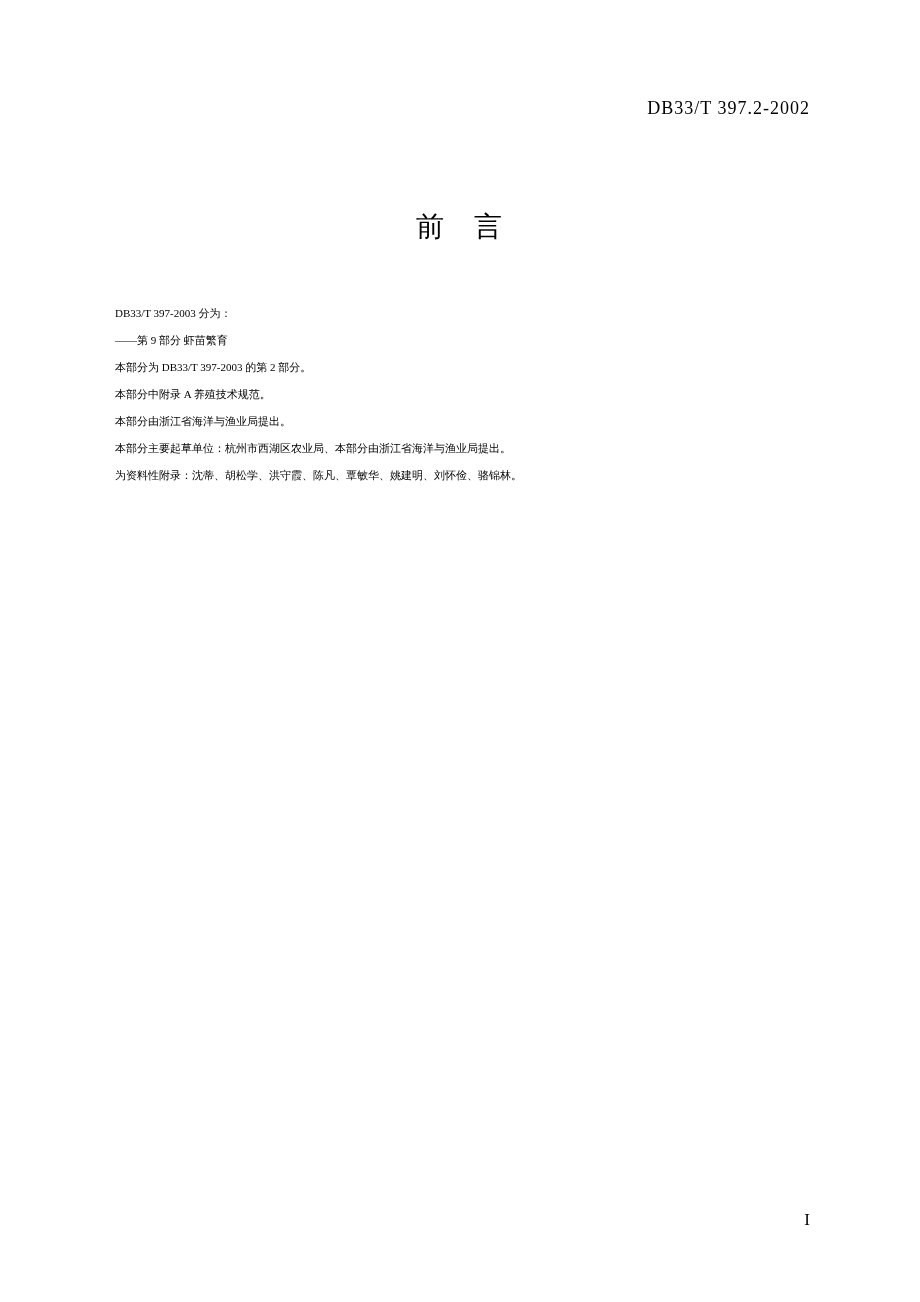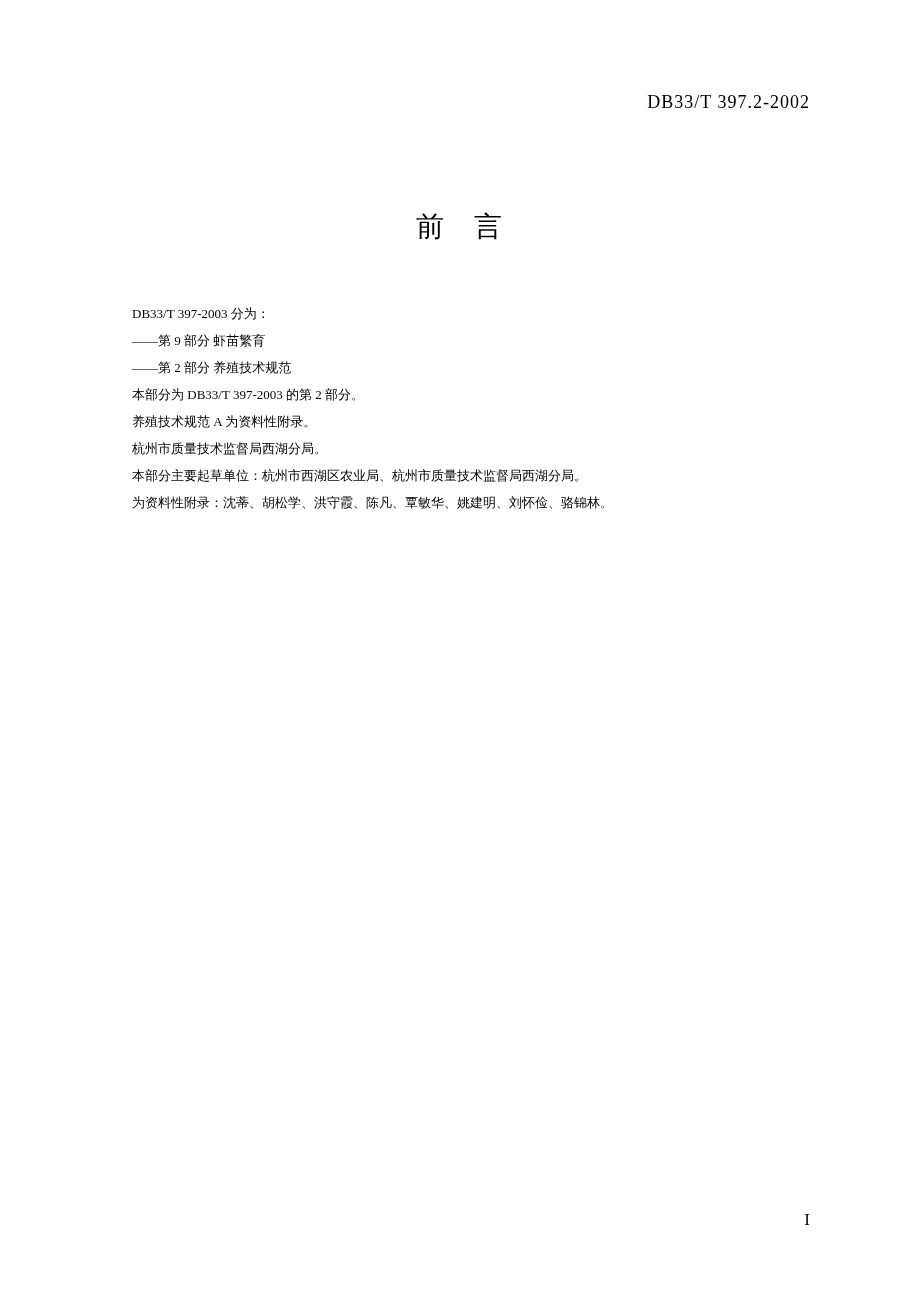--- a/index.html
+++ b/index.html
@@ -10,42 +10,42 @@
     body {
       width: 920px;
       height: 1302px;
       background: #ffffff;
       font-family: "SimSun", "宋体", serif;
       position: relative;
       color: #000000;
     }
     .header-code {
       position: absolute;
-      top: 92px;
+      top: 98px;
       right: 110px;
       font-size: 18px;
       letter-spacing: 1px;
     }
     .title {
       position: absolute;
       top: 208px;
       left: 0;
       width: 100%;
       text-align: center;
       font-size: 28px;
       letter-spacing: 30px;
       font-weight: normal;
       padding-left: 28px;
     }
     .content {
       position: absolute;
       top: 300px;
-      left: 132px;
+      left: 115px;
       right: 110px;
-      font-size: 13px;
+      font-size: 11px;
       line-height: 27px;
     }
     .content p {
       margin: 0;
     }
     .page-number {
       position: absolute;
       bottom: 72px;
       right: 110px;
       font-size: 17px;
@@ -55,21 +55,20 @@
 </head>
 <body>
 
 <div class="header-code">DB33/T 397.2-2002</div>
 
 <h1 class="title">前言</h1>
 
 <div class="content">
   <p>DB33/T 397-2003 分为：</p>
   <p>——第 9 部分  虾苗繁育</p>
-  <p>——第 2 部分  养殖技术规范</p>
   <p>本部分为 DB33/T 397-2003 的第 2 部分。</p>
-  <p>养殖技术规范 A 为资料性附录。</p>
-  <p>杭州市质量技术监督局西湖分局。</p>
-  <p>本部分主要起草单位：杭州市西湖区农业局、杭州市质量技术监督局西湖分局。</p>
+  <p>本部分中附录 A 养殖技术规范。</p>
+  <p>本部分由浙江省海洋与渔业局提出。</p>
+  <p>本部分主要起草单位：杭州市西湖区农业局、本部分由浙江省海洋与渔业局提出。</p>
   <p>为资料性附录：沈蒂、胡松学、洪守霞、陈凡、覃敏华、姚建明、刘怀俭、骆锦林。</p>
 </div>
 
 <div class="page-number">I</div>
 
 </body></html>

